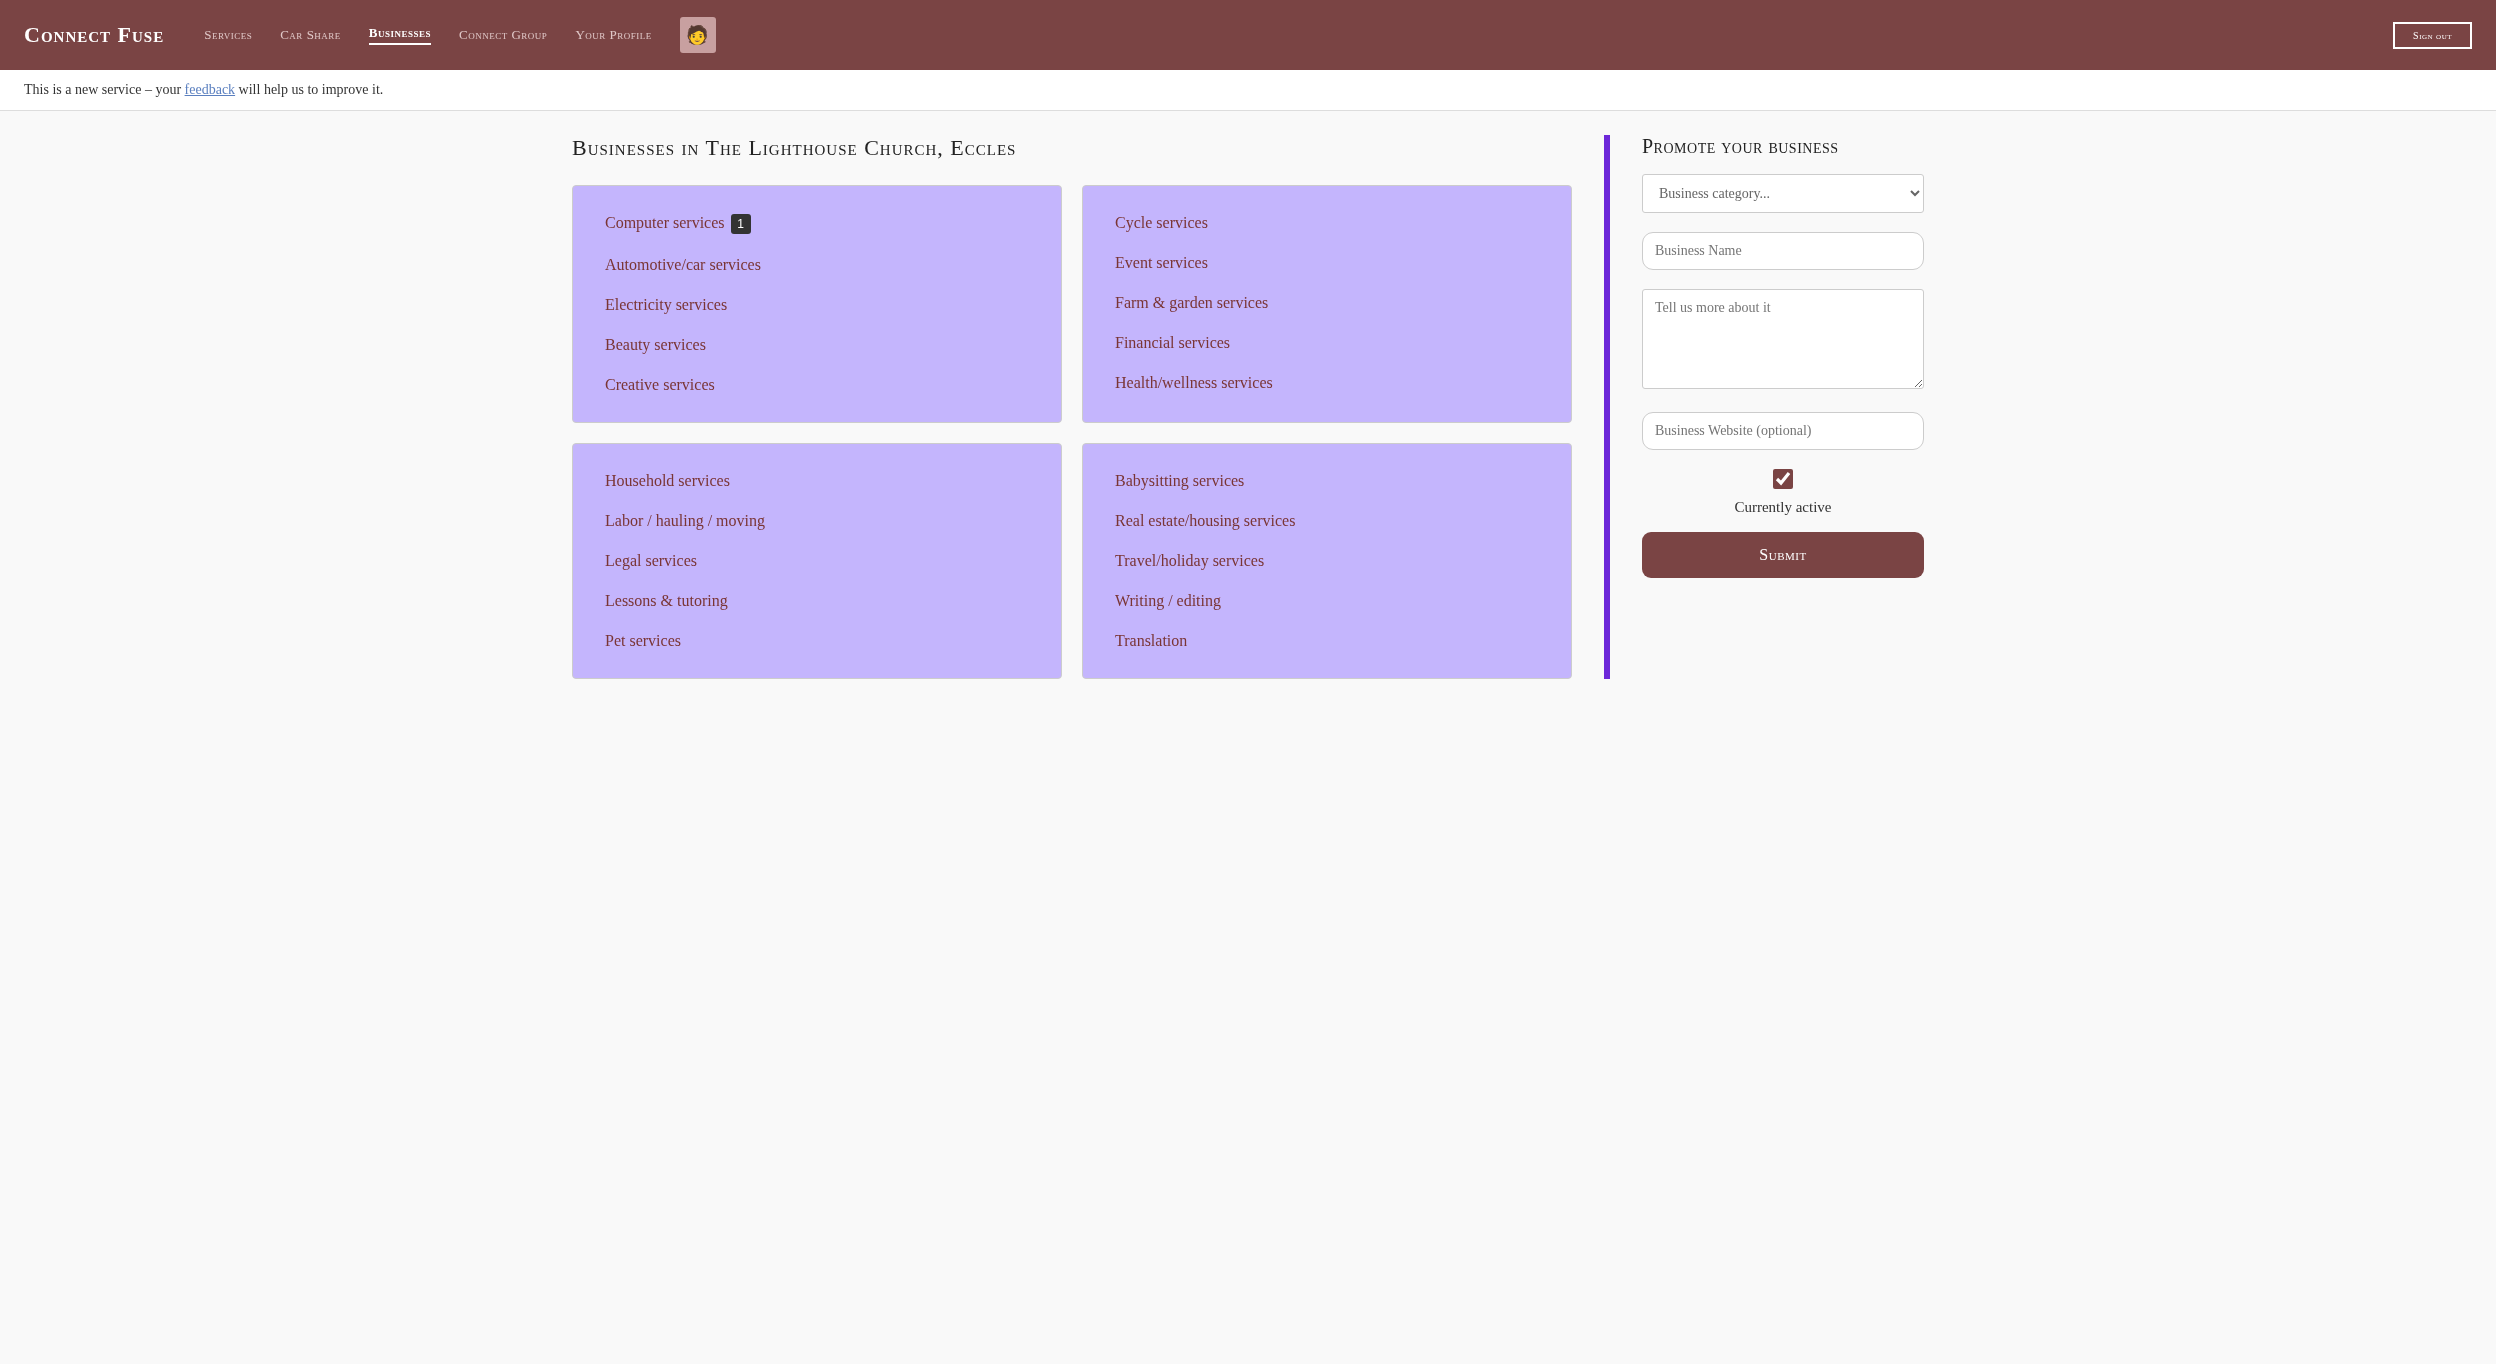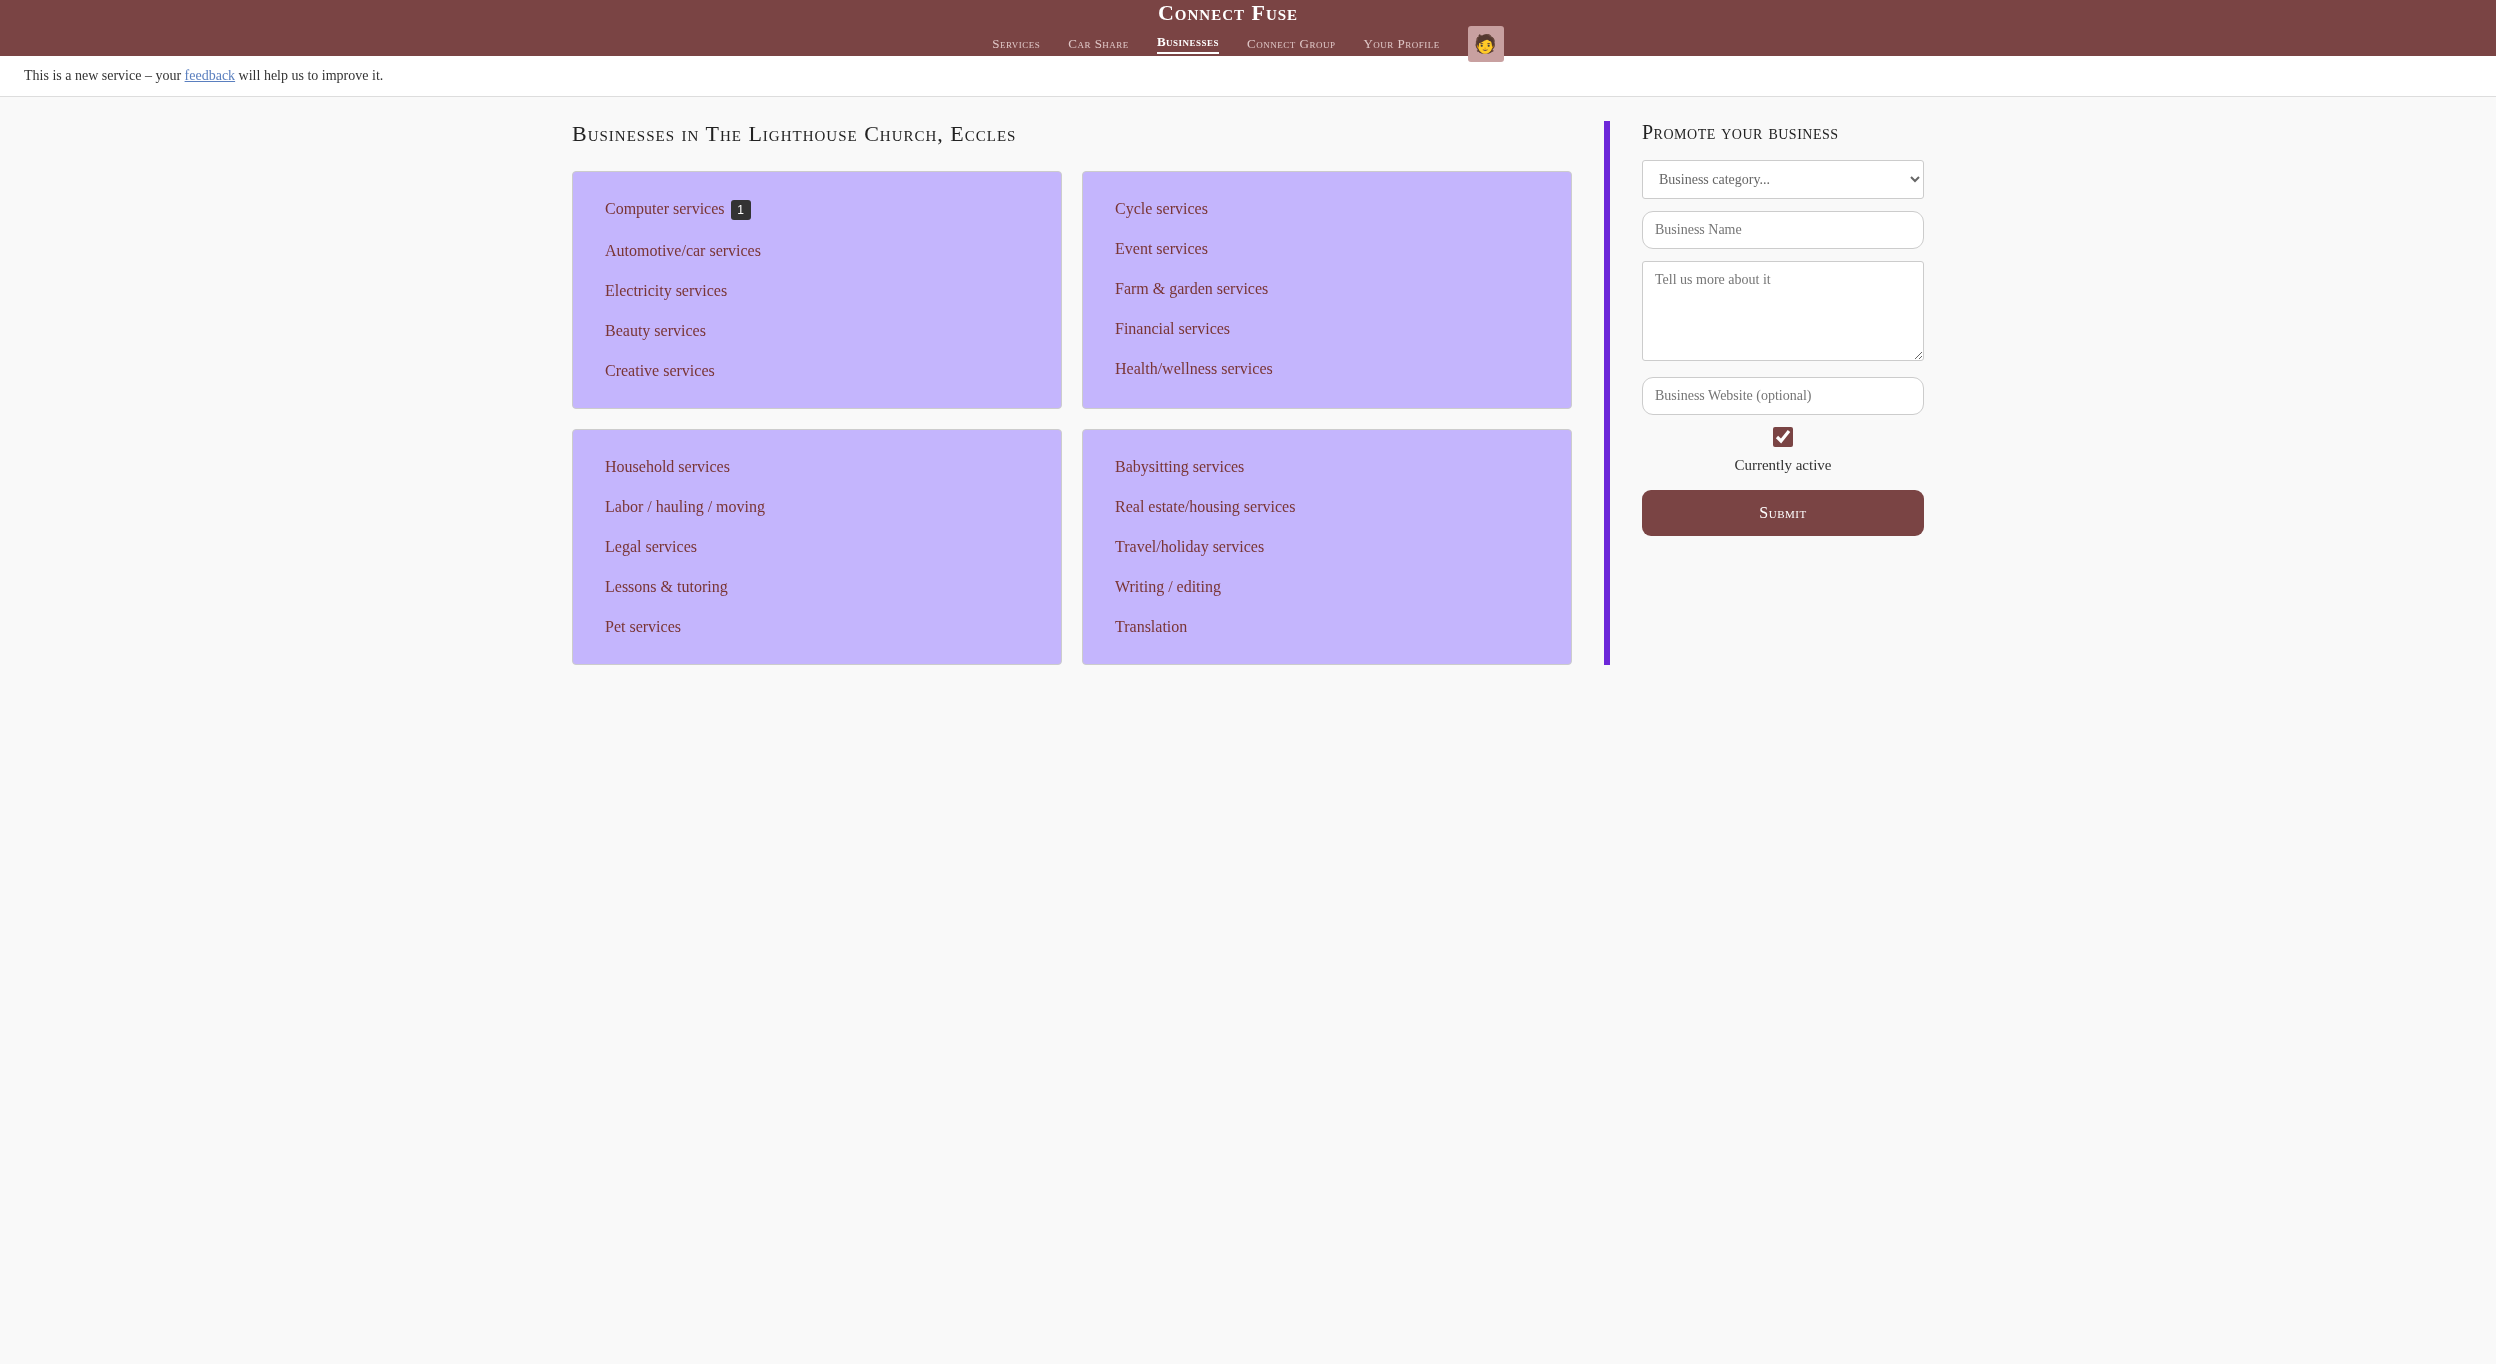--- a/index.html
+++ b/index.html
@@ -4,22 +4,21 @@
   <style>
     * { box-sizing: border-box; margin: 0; padding: 0; }
     body { font-family: Georgia, 'Times New Roman', serif; background: #f9f9f9; color: #333; }
 
     
     nav {
       background-color: #7a4444;
       display: flex;
       align-items: center;
       padding: 0 24px;
-      height: 56px;
-      flex-direction: column;
+      height: 70px;
     }
     .nav-brand {
       color: #fff;
       font-size: 22px;
       font-variant: small-caps;
       letter-spacing: 1px;
       font-weight: bold;
       margin-right: 40px;
       white-space: nowrap;
     }
@@ -159,21 +158,21 @@
     .sidebar-title {
       font-size: 20px;
       font-variant: small-caps;
       color: #222;
       margin-bottom: 16px;
       font-weight: normal;
       letter-spacing: 0.5px;
     }
 
     .form-group {
-      margin-bottom: 12px;
+      margin-bottom: 19px;
     }
 
     .form-select {
       width: 100%;
       padding: 10px 12px;
       border: 1px solid #ccc;
       border-radius: 3px;
       font-size: 14px;
       font-family: Georgia, serif;
       color: #666;

